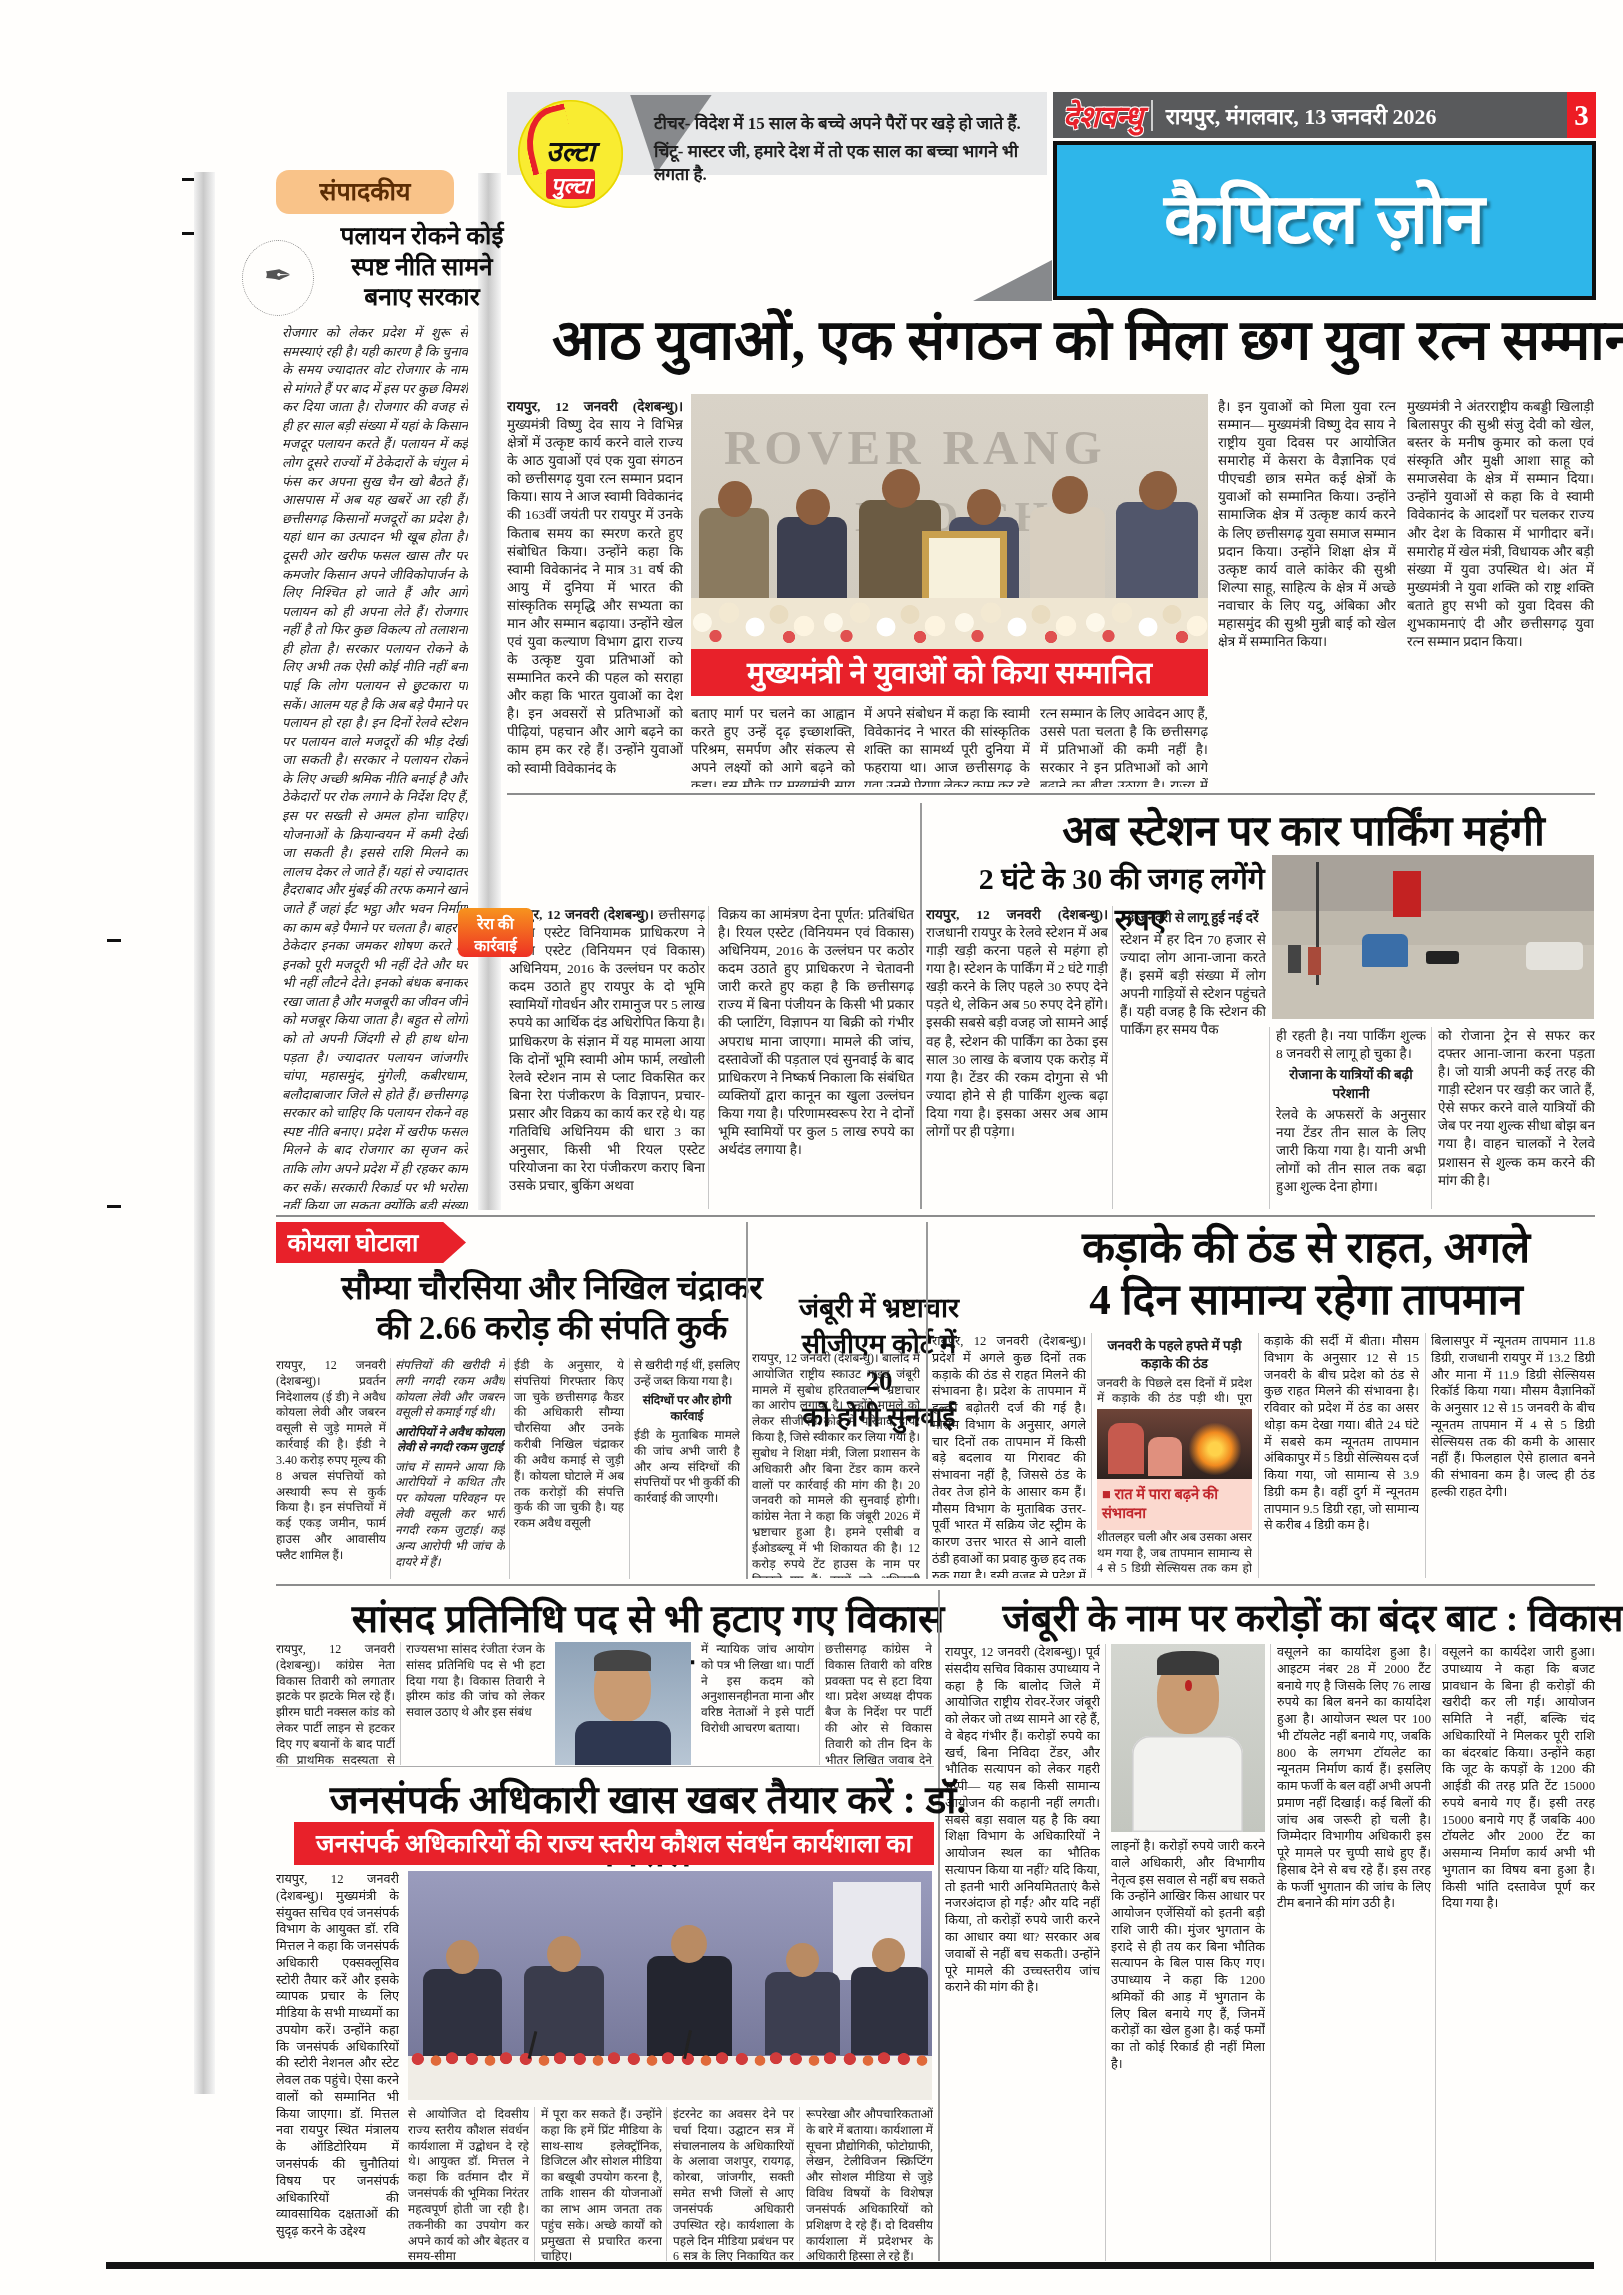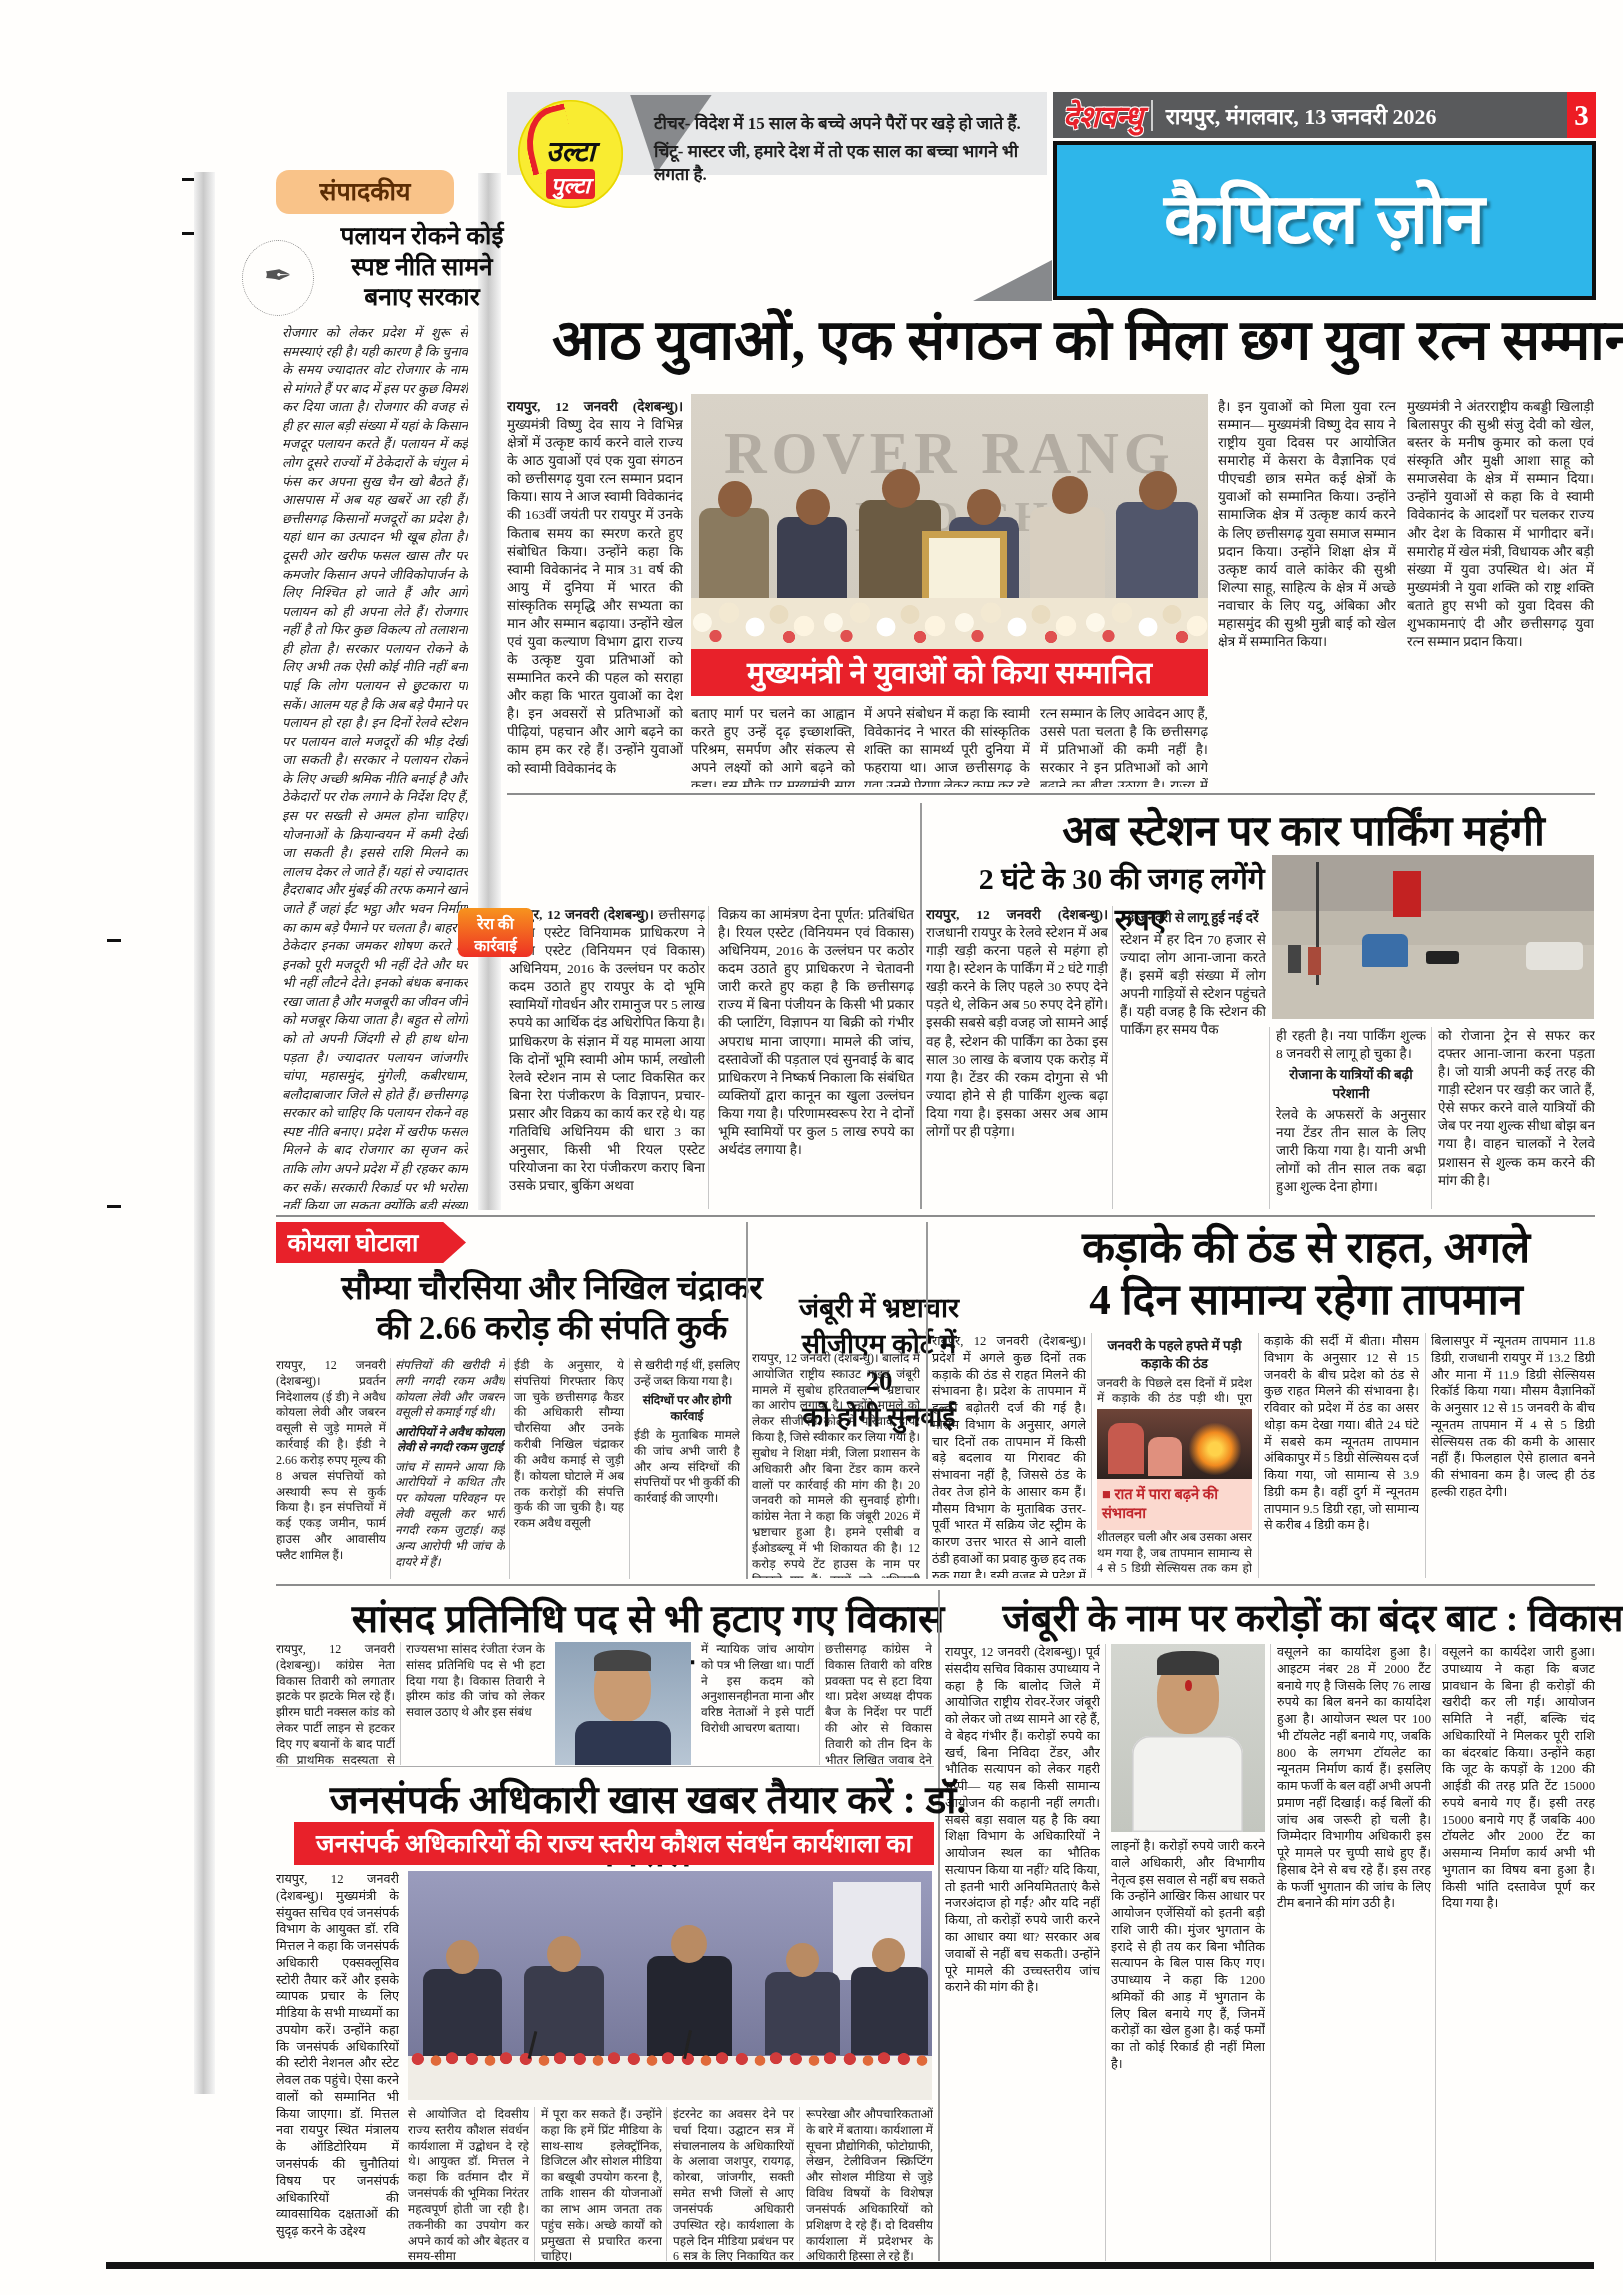--- a/index.html
+++ b/index.html
@@ -69,21 +69,21 @@
   <div class="abs just" style="left:282px;top:324px;width:186px;height:885px;font-size:13px;line-height:1.43;font-style:italic;overflow:hidden;">रोजगार को लेकर प्रदेश में शुरू से समस्याएं रही है। यही कारण है कि चुनाव के समय ज्यादातर वोट रोजगार के नाम से मांगते हैं पर बाद में इस पर कुछ विमर्श कर दिया जाता है। रोजगार की वजह से ही हर साल बड़ी संख्या में यहां के किसान मजदूर पलायन करते हैं। पलायन में कई लोग दूसरे राज्यों में ठेकेदारों के चंगुल में फंस कर अपना सुख चैन खो बैठते हैं। आसपास में अब यह खबरें आ रही हैं। छत्तीसगढ़ किसानों मजदूरों का प्रदेश है। यहां धान का उत्पादन भी खूब होता है। दूसरी ओर खरीफ फसल खास तौर पर कमजोर किसान अपने जीविकोपार्जन के लिए निश्चित हो जाते हैं और आगे पलायन को ही अपना लेते हैं। रोजगार नहीं है तो फिर कुछ विकल्प तो तलाशना ही होता है। सरकार पलायन रोकने के लिए अभी तक ऐसी कोई नीति नहीं बना पाई कि लोग पलायन से छुटकारा पा सकें। आलम यह है कि अब बड़े पैमाने पर पलायन हो रहा है। इन दिनों रेलवे स्टेशन पर पलायन वाले मजदूरों की भीड़ देखी जा सकती है। सरकार ने पलायन रोकने के लिए अच्छी श्रमिक नीति बनाई है और ठेकेदारों पर रोक लगाने के निर्देश दिए हैं, इस पर सख्ती से अमल होना चाहिए। योजनाओं के क्रियान्वयन में कमी देखी जा सकती है। इससे राशि मिलने का लालच देकर ले जाते हैं। यहां से ज्यादातर हैदराबाद और मुंबई की तरफ कमाने खाने जाते हैं जहां ईंट भट्ठा और भवन निर्माण का काम बड़े पैमाने पर चलता है। बाहर में ठेकेदार इनका जमकर शोषण करते हैं। इनको पूरी मजदूरी भी नहीं देते और घर भी नहीं लौटने देते। इनको बंधक बनाकर रखा जाता है और मजबूरी का जीवन जीने को मजबूर किया जाता है। बहुत से लोगों को तो अपनी जिंदगी से ही हाथ धोना पड़ता है। ज्यादातर पलायन जांजगीर चांपा, महासमुंद, मुंगेली, कबीरधाम, बलौदाबाजार जिले से होते हैं। छत्तीसगढ़ सरकार को चाहिए कि पलायन रोकने वह स्पष्ट नीति बनाए। प्रदेश में खरीफ फसल मिलने के बाद रोजगार का सृजन करे ताकि लोग अपने प्रदेश में ही रहकर काम कर सकें। सरकारी रिकार्ड पर भी भरोसा नहीं किया जा सकता क्योंकि बड़ी संख्या में पलायन करने वालों का नाम दर्ज नहीं होता। सरकारी नौकरी मिलने से ही पलायन रुकेगा ऐसा नहीं है, किसानों को वहीं फसल लेने के लिए सिंचाई, खाद, बिजली, खेत, बीज की सुविधा दी जाए तो वे खेती के काम में लगे रहेंगे और पलायन जैसी नौबत नहीं आएगी। उम्मीद है सरकार पलायन रोकने कोई स्पष्ट नीति सामने लाएगी।</div>
 
   <div class="abs hl ctr" style="left:507px;top:304px;width:1088px;font-size:56px;line-height:1.3;">आठ युवाओं, एक संगठन को मिला छग युवा रत्न सम्मान</div>
 
   <div class="abs body-txt just" style="left:507px;top:398px;width:176px;height:389px;">
     <span class="byline">रायपुर, 12 जनवरी (देशबन्धु)।</span>
     <span>मुख्यमंत्री विष्णु देव साय ने विभिन्न क्षेत्रों में उत्कृष्ट कार्य करने वाले राज्य के आठ युवाओं एवं एक युवा संगठन को छत्तीसगढ़ युवा रत्न सम्मान प्रदान किया। साय ने आज स्वामी विवेकानंद की 163वीं जयंती पर रायपुर में उनके किताब समय का स्मरण करते हुए संबोधित किया। उन्होंने कहा कि स्वामी विवेकानंद ने मात्र 31 वर्ष की आयु में दुनिया में भारत की सांस्कृतिक समृद्धि और सभ्यता का मान और सम्मान बढ़ाया। उन्होंने खेल एवं युवा कल्याण विभाग द्वारा राज्य के उत्कृष्ट युवा प्रतिभाओं को सम्मानित करने की पहल को सराहा और कहा कि भारत युवाओं का देश है। इन अवसरों से प्रतिभाओं को पीढ़ियां, पहचान और आगे बढ़ने का काम हम कर रहे हैं। उन्होंने युवाओं को स्वामी विवेकानंद के</span>
   </div>
 
   <div class="abs photo" style="left:691px;top:394px;width:517px;height:255px;background:linear-gradient(#d9d3c8,#cfc9bd);">
-    <div class="abs" style="left:33px;top:24.5px;font-size:59px;font-weight:bold;color:rgba(120,114,104,0.38);letter-spacing:4.9px;">ROVER RANG</div>
+    <div class="abs" style="left:33px;top:24.5px;font-size:49px;font-weight:bold;color:rgba(120,114,104,0.38);letter-spacing:4.9px;">ROVER RANG</div>
     <div class="abs" style="left:164px;top:98px;font-size:43px;font-weight:bold;color:rgba(120,114,104,0.3);letter-spacing:4.9px;">LOD CH</div>
 
     <div class="fig-body" style="left:8.2px;top:114px;width:70px;height:141px;background:#8a7a5f;"></div>
     <div class="fig-head" style="left:27px;top:87px;width:34px;height:36px;"></div>
     <div class="fig-body" style="left:86px;top:123px;width:70px;height:132px;background:#3c3f50;"></div>
     <div class="fig-head" style="left:105px;top:95px;width:34px;height:36px;"></div>
     <div class="fig-body" style="left:168px;top:106px;width:82px;height:149px;background:#6b5b43;"></div>
     <div class="fig-head" style="left:191px;top:75px;width:38px;height:39px;"></div>
     <div class="fig-body" style="left:258px;top:123px;width:70px;height:132px;background:#4a4e63;"></div>
     <div class="fig-head" style="left:276px;top:95px;width:34px;height:36px;"></div>
@@ -159,21 +159,21 @@
   <div class="abs colrule" style="left:1431px;top:1027px;height:182px;"></div>
   <div class="abs body-txt just" style="left:1438px;top:1027px;width:157px;height:182px;">को रोजाना ट्रेन से सफर कर दफ्तर आना-जाना करना पड़ता है। जो यात्री अपनी कई तरह की गाड़ी स्टेशन पर खड़ी कर जाते हैं, ऐसे सफर करने वाले यात्रियों की जेब पर नया शुल्क सीधा बोझ बन गया है। वाहन चालकों ने रेलवे प्रशासन से शुल्क कम करने की मांग की है।</div>
 
   <div class="abs rule-h" style="left:276px;top:1215px;width:1319px;"></div>
 
   <div class="abs" style="left:276px;top:1222px;width:190px;height:41px;background:#e8212a;clip-path:polygon(0 0,88% 0,100% 50%,88% 100%,0 100%);color:#fff;font-weight:bold;font-size:24.5px;line-height:41px;padding-left:11.4px;box-sizing:border-box;">कोयला घोटाला</div>
   <div class="abs hl ctr" style="left:276px;top:1268px;width:466px;font-size:33px;line-height:1.22;">
     <div>सौम्या चौरसिया और निखिल चंद्राकर</div>
     <div>की 2.66 करोड़ की संपति कुर्क</div>
   </div>
-  <div class="abs body-sm just" style="left:276px;top:1358px;width:110px;height:221px;">रायपुर, 12 जनवरी (देशबन्धु)। प्रवर्तन निदेशालय (ई डी) ने अवैध कोयला लेवी और जबरन वसूली से जुड़े मामले में कार्रवाई की है। ईडी ने 2.66 करोड़ रुपए मूल्य की 8 अचल संपत्तियों को अस्थायी रूप से कुर्क किया है। इन संपत्तियों में कई एकड़ जमीन, फार्म हाउस और आवासीय फ्लैट शामिल हैं।</div>
+  <div class="abs body-sm just" style="left:276px;top:1358px;width:110px;height:221px;">रायपुर, 12 जनवरी (देशबन्धु)। प्रवर्तन निदेशालय (ई डी) ने अवैध कोयला लेवी और जबरन वसूली से जुड़े मामले में कार्रवाई की है। ईडी ने 3.40 करोड़ रुपए मूल्य की 8 अचल संपत्तियों को अस्थायी रूप से कुर्क किया है। इन संपत्तियों में कई एकड़ जमीन, फार्म हाउस और आवासीय फ्लैट शामिल हैं।</div>
   <div class="abs colrule" style="left:390px;top:1358px;height:221px;"></div>
   <div class="abs body-sm just" style="left:395px;top:1358px;width:110px;height:221px;font-style:italic;">
     <span>संपत्तियों की खरीदी में लगी नगदी रकम अवैध कोयला लेवी और जबरन वसूली से कमाई गई थी।</span>
     <span class="subhead">आरोपियों ने अवैध कोयला लेवी से नगदी रकम जुटाई</span>
     <span>जांच में सामने आया कि आरोपियों ने कथित तौर पर कोयला परिवहन पर लेवी वसूली कर भारी नगदी रकम जुटाई। कई अन्य आरोपी भी जांच के दायरे में हैं।</span>
   </div>
   <div class="abs colrule" style="left:509px;top:1358px;height:221px;"></div>
   <div class="abs body-sm just" style="left:514px;top:1358px;width:110px;height:221px;">ईडी के अनुसार, ये संपत्तियां गिरफ्तार किए जा चुके छत्तीसगढ़ कैडर की अधिकारी सौम्या चौरसिया और उनके करीबी निखिल चंद्राकर की अवैध कमाई से जुड़ी हैं। कोयला घोटाले में अब तक करोड़ों की संपत्ति कुर्क की जा चुकी है। यह रकम अवैध वसूली</div>
   <div class="abs colrule" style="left:629px;top:1358px;height:221px;"></div>
   <div class="abs body-sm just" style="left:634px;top:1358px;width:106px;height:221px;">

